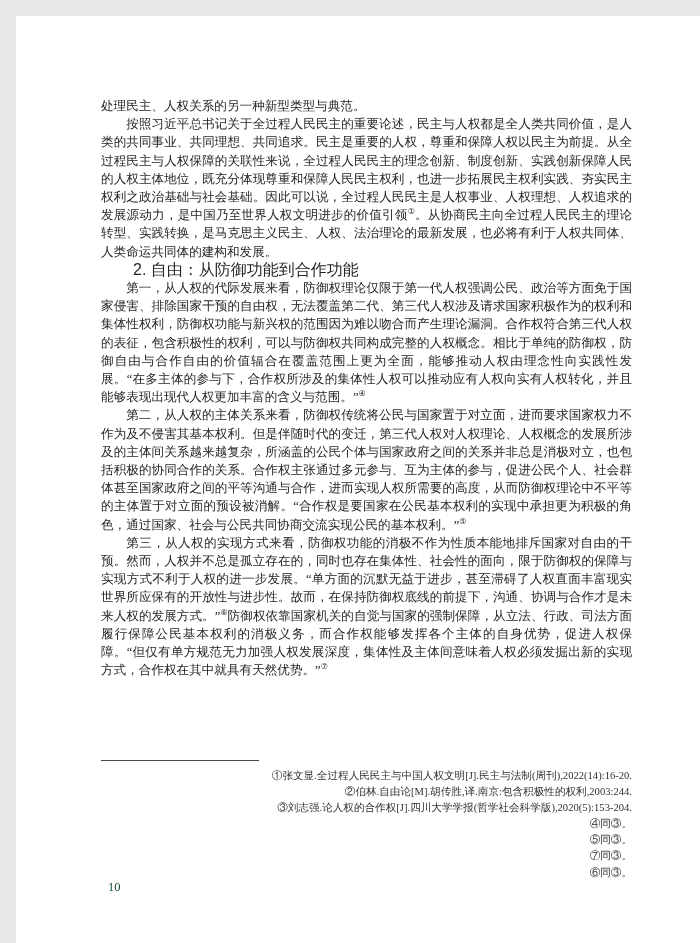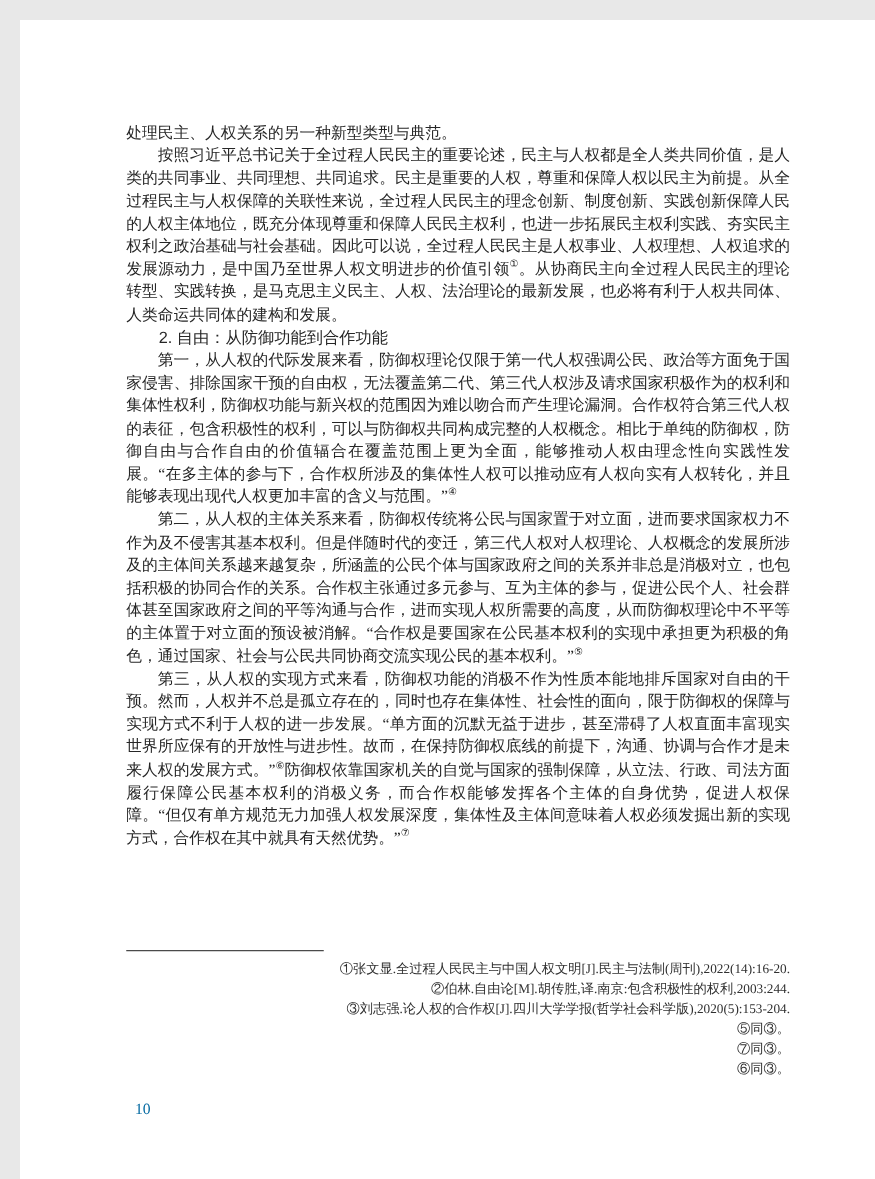--- a/index.html
+++ b/index.html
@@ -24,21 +24,21 @@
     font-size: 12.6px;
     line-height: 18.2px;
     text-align: justify;
     color: #262626;
   }
   p.continuation { text-indent: 0; }
   p.para { text-indent: 2em; }
   p.heading {
     text-indent: 2em;
     font-family: "Liberation Sans", "DejaVu Sans", sans-serif;
-    font-size: 13px;
+    font-size: 16px;
   }
   sup {
     font-size: 8px;
     line-height: 0;
     vertical-align: super;
     letter-spacing: 0;
   }
   .footnote-area {
     position: absolute;
     left: 85px;
@@ -56,40 +56,41 @@
     line-height: 16.1px;
     text-indent: 2em;
     text-align: right;
     color: #303030;
   }
   .page-number {
     position: absolute;
     left: 92px;
     top: 864px;
     font-size: 12.5px;
-    color: #0369a1;
+    color: #14532d;
   }
 </style>
 </head>
 <body>
 
 <div class="page">
   <div class="article-body">
       <p class="continuation">处理民主、人权关系的另一种新型类型与典范。</p>
       <p class="para">按照习近平总书记关于全过程人民民主的重要论述，民主与人权都是全人类共同价值，是人类的共同事业、共同理想、共同追求。民主是重要的人权，尊重和保障人权以民主为前提。从全过程民主与人权保障的关联性来说，全过程人民民主的理念创新、制度创新、实践创新保障人民的人权主体地位，既充分体现尊重和保障人民民主权利，也进一步拓展民主权利实践、夯实民主权利之政治基础与社会基础。因此可以说，全过程人民民主是人权事业、人权理想、人权追求的发展源动力，是中国乃至世界人权文明进步的价值引领<sup>①</sup>。从协商民主向全过程人民民主的理论转型、实践转换，是马克思主义民主、人权、法治理论的最新发展，也必将有利于人权共同体、人类命运共同体的建构和发展。</p>
       <p class="heading">2. 自由：从防御功能到合作功能</p>
       <p class="para">第一，从人权的代际发展来看，防御权理论仅限于第一代人权强调公民、政治等方面免于国家侵害、排除国家干预的自由权，无法覆盖第二代、第三代人权涉及请求国家积极作为的权利和集体性权利，防御权功能与新兴权的范围因为难以吻合而产生理论漏洞。合作权符合第三代人权的表征，包含积极性的权利，可以与防御权共同构成完整的人权概念。相比于单纯的防御权，防御自由与合作自由的价值辐合在覆盖范围上更为全面，能够推动人权由理念性向实践性发展。“在多主体的参与下，合作权所涉及的集体性人权可以推动应有人权向实有人权转化，并且能够表现出现代人权更加丰富的含义与范围。”<sup>④</sup></p>
       <p class="para">第二，从人权的主体关系来看，防御权传统将公民与国家置于对立面，进而要求国家权力不作为及不侵害其基本权利。但是伴随时代的变迁，第三代人权对人权理论、人权概念的发展所涉及的主体间关系越来越复杂，所涵盖的公民个体与国家政府之间的关系并非总是消极对立，也包括积极的协同合作的关系。合作权主张通过多元参与、互为主体的参与，促进公民个人、社会群体甚至国家政府之间的平等沟通与合作，进而实现人权所需要的高度，从而防御权理论中不平等的主体置于对立面的预设被消解。“合作权是要国家在公民基本权利的实现中承担更为积极的角色，通过国家、社会与公民共同协商交流实现公民的基本权利。”<sup>⑤</sup></p>
       <p class="para">第三，从人权的实现方式来看，防御权功能的消极不作为性质本能地排斥国家对自由的干预。然而，人权并不总是孤立存在的，同时也存在集体性、社会性的面向，限于防御权的保障与实现方式不利于人权的进一步发展。“单方面的沉默无益于进步，甚至滞碍了人权直面丰富现实世界所应保有的开放性与进步性。故而，在保持防御权底线的前提下，沟通、协调与合作才是未来人权的发展方式。”<sup>⑥</sup>防御权依靠国家机关的自觉与国家的强制保障，从立法、行政、司法方面履行保障公民基本权利的消极义务，而合作权能够发挥各个主体的自身优势，促进人权保障。“但仅有单方规范无力加强人权发展深度，集体性及主体间意味着人权必须发掘出新的实现方式，合作权在其中就具有天然优势。”<sup>⑦</sup></p>
     </div>
   <div class="footnote-area">
     <div class="footnote-separator"></div>
     <div>
         <p class="footnote">①张文显.全过程人民民主与中国人权文明[J].民主与法制(周刊),2022(14):16-20.</p>
         <p class="footnote">②伯林.自由论[M].胡传胜,译.南京:包含积极性的权利,2003:244.</p>
         <p class="footnote">③刘志强.论人权的合作权[J].四川大学学报(哲学社会科学版),2020(5):153-204.</p>
+        <p class="footnote">④同③。</p>
         <p class="footnote">⑤同③。</p>
         <p class="footnote">⑦同③。</p>
         <p class="footnote">⑥同③。</p>
       </div>
   </div>
   <div class="page-number">10</div>
 </div>
 
 </body></html>

